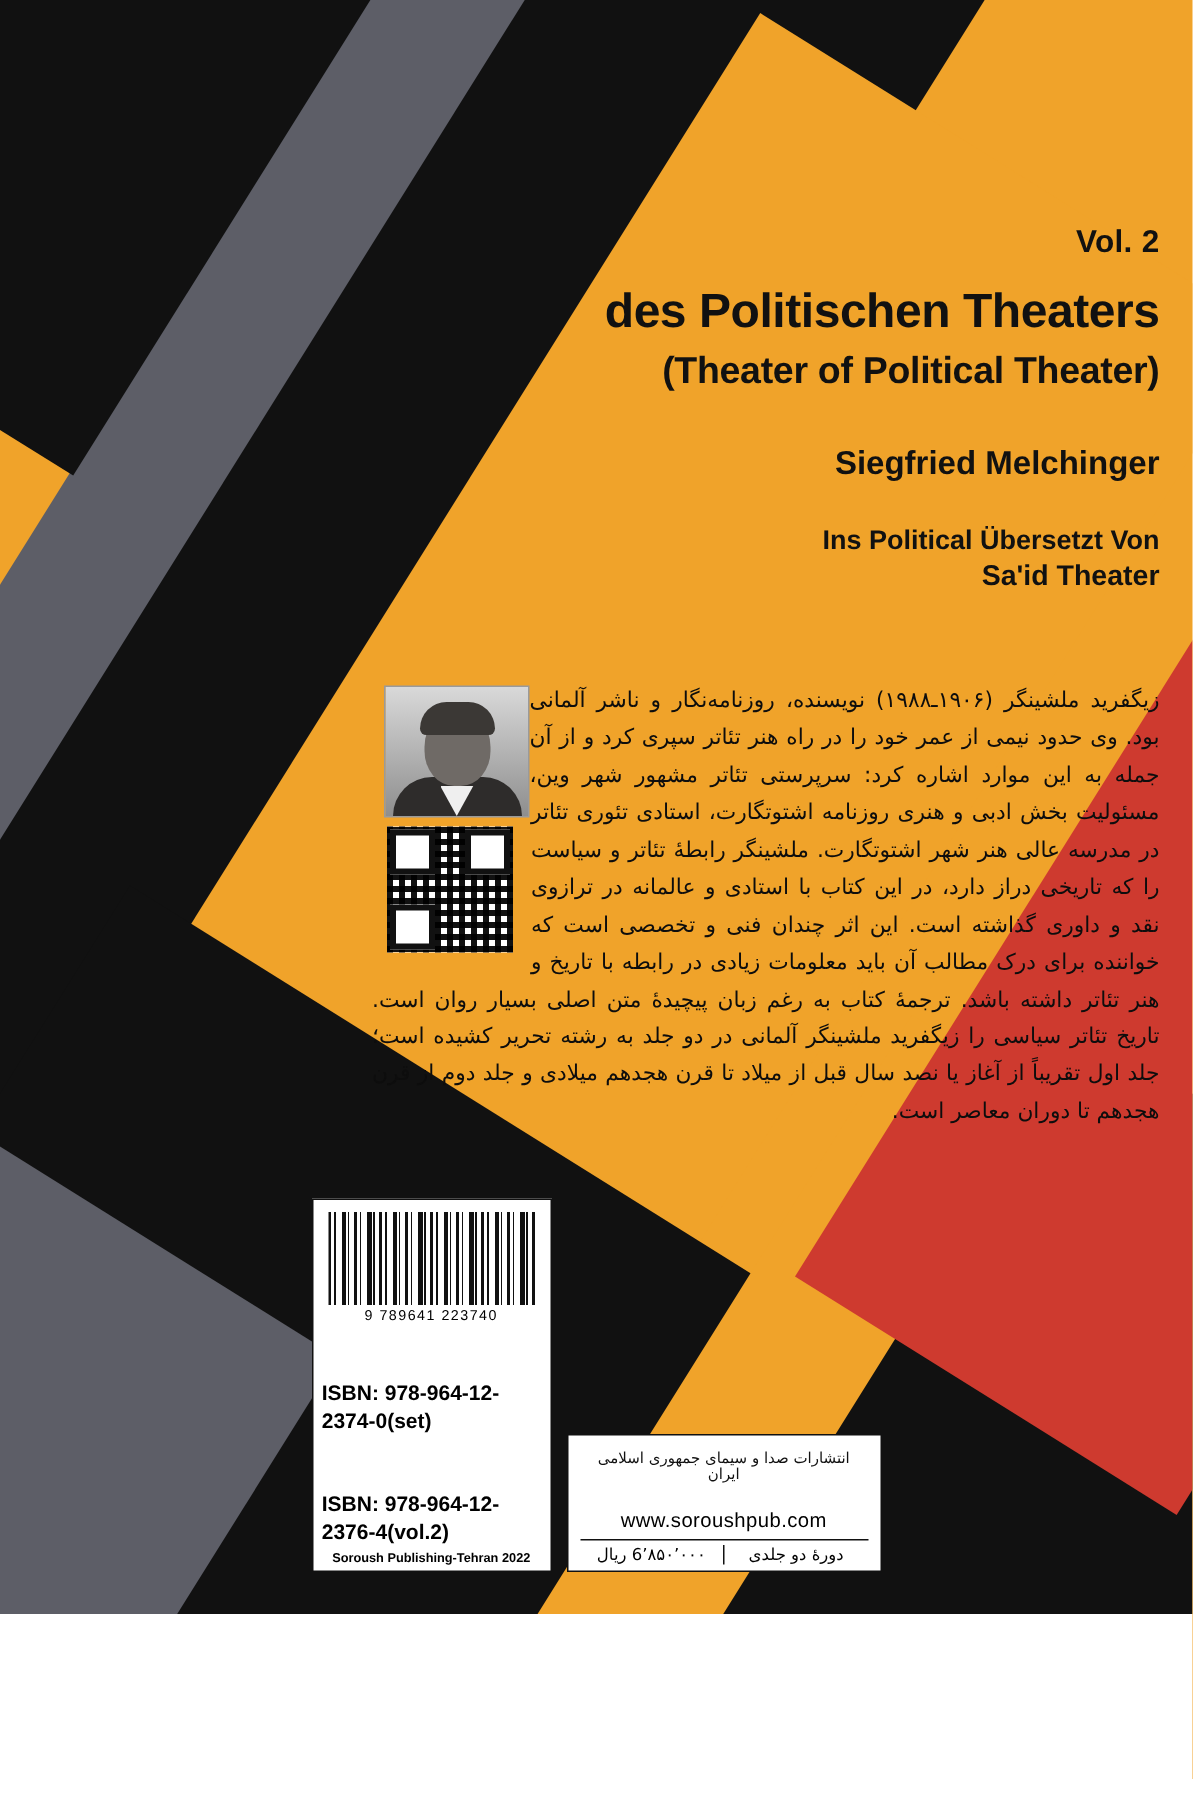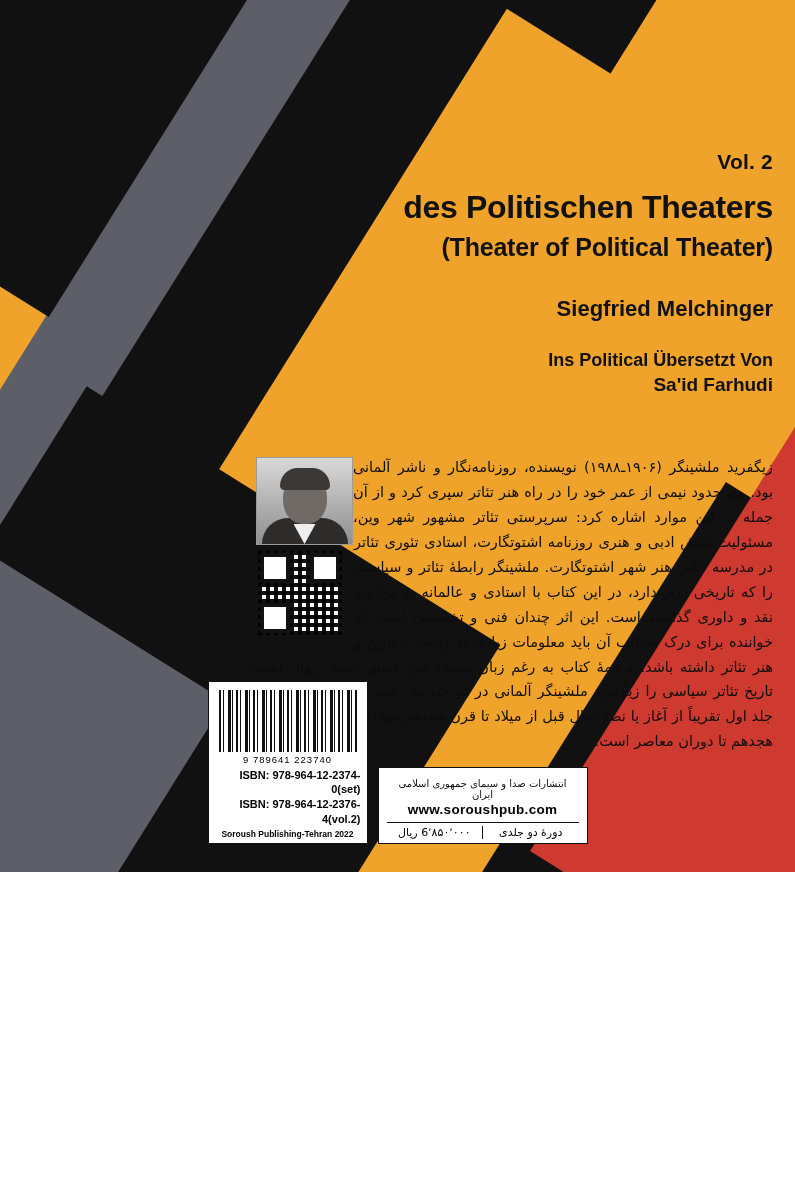--- a/index.html
+++ b/index.html
@@ -6,21 +6,21 @@
     margin: 0;
     padding: 0;
     background: #ffffff;
   }
   body {
     font-family: "Liberation Sans", sans-serif;
   }
   .cover {
     position: relative;
     width: 795px;
-    height: 872px;
+    height: 1076px;
     overflow: hidden;
     background: #f5a524;
   }
   
   .bg {
     position: absolute;
     inset: 0;
     overflow: hidden;
   }
   .band {
@@ -201,24 +201,25 @@
         #111 9px 12px, #fff 12px 13px, #111 13px 14px, #fff 14px 17px);
   }
   .barnum {
     font-family: "Liberation Sans", sans-serif;
     font-size: 9.5px;
     letter-spacing: 1px;
     margin-bottom: 3px;
   }
   .isbn {
     font-family: "Liberation Sans", sans-serif;
-    font-size: 11px;
+    font-size: 14px;
     font-weight: bold;
     line-height: 1.35;
-    text-align: right;
+    text-align: left;
+    margin-top: 36px;
   }
   .pubyear {
     font-family: "Liberation Sans", sans-serif;
     font-size: 8.5px;
     font-weight: bold;
     margin-top: 2px;
   }
   .pub-box {
     width: 210px;
     background: #ffffff;
@@ -260,22 +261,22 @@
   .pub-sub {
     font-family: "DejaVu Sans", sans-serif;
     font-size: 10px;
     direction: rtl;
     margin-top: 2px;
     color: #111;
   }
   .pub-url {
     font-family: "Liberation Sans", sans-serif;
     font-size: 13.5px;
-    font-weight: bold;
-    margin-top: 2px;
+    font-weight: normal;
+    margin-top: 17px;
     letter-spacing: .3px;
   }
   .price-row {
     border-top: 1px solid #111;
     margin-top: 5px;
     padding-top: 3px;
     display: flex;
     direction: rtl;
     font-family: "DejaVu Sans", sans-serif;
     font-size: 11px;
@@ -312,21 +313,21 @@
 
     <div class="band" style="left:-260px; top:-240px; width:520px; height:440px; background:#111111; transform:rotate(-58deg);"></div>
   </div>
 
   <div class="right-col">
     <div class="vol">Vol. 2</div>
     <div class="title-de">des Politischen Theaters</div>
     <div class="title-en">(Theater of Political Theater)</div>
     <div class="author">Siegfried Melchinger</div>
     <div class="translator-line1">Ins Political Übersetzt Von</div>
-    <div class="translator-line2">Sa'id Farhudi</div>
+    <div class="translator-line2">Sa'id Theater</div>
   </div>
 
   <div class="blurb">
     <div class="portrait-wrap">
       <div class="portrait">
         <span class="body"></span>
         <span class="head"></span>
         <span class="hair"></span>
         <span class="collar"></span>
       </div>

